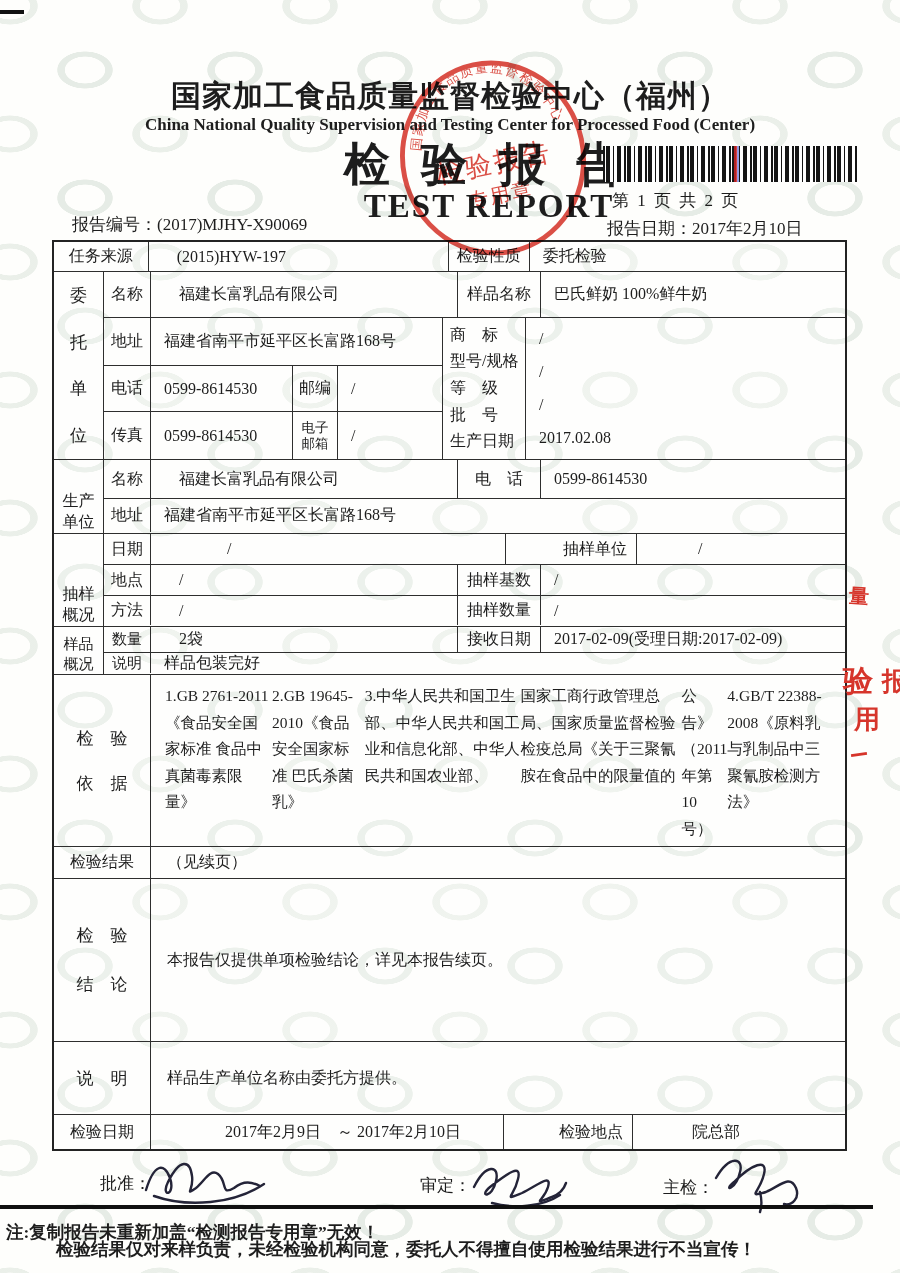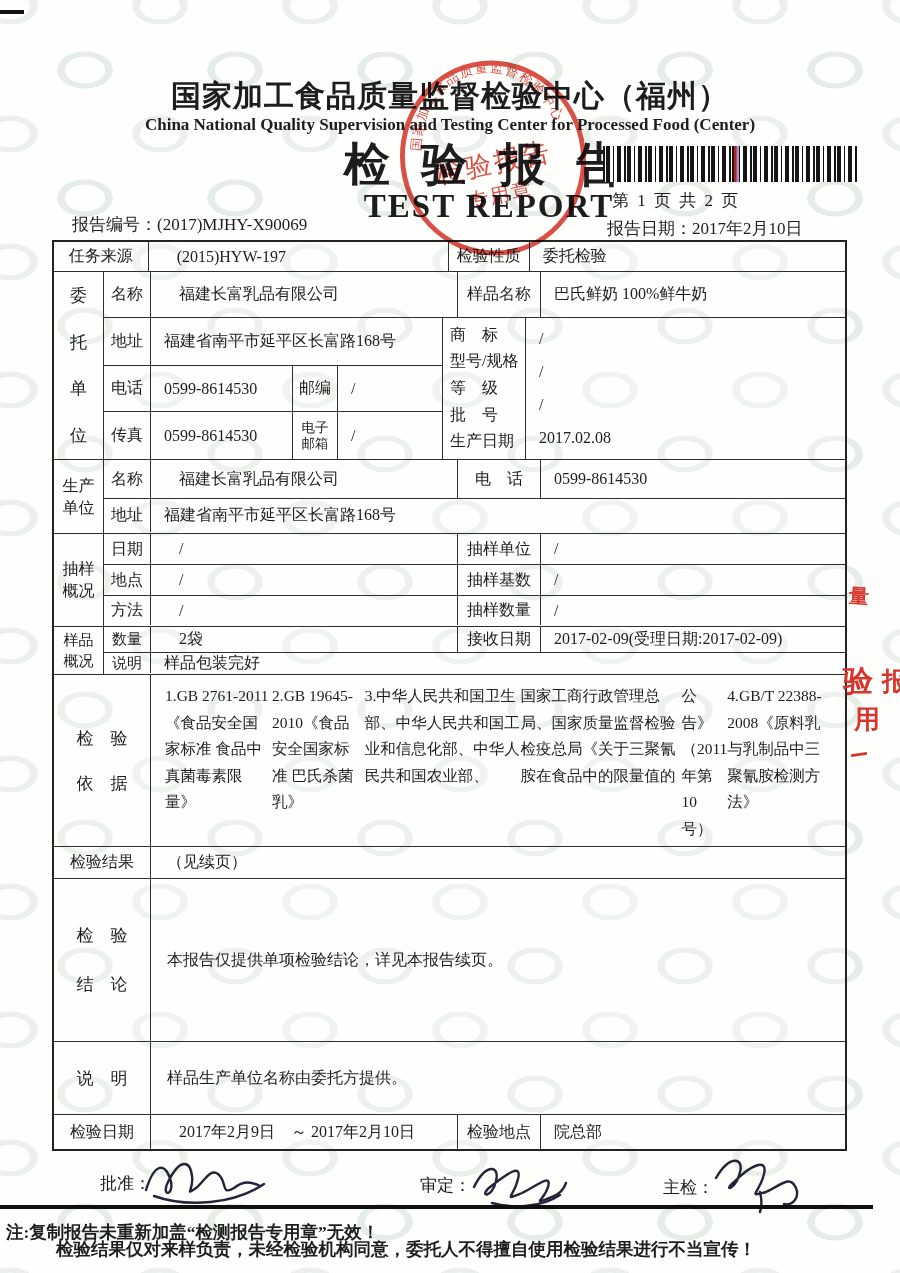--- a/index.html
+++ b/index.html
@@ -32,21 +32,21 @@
   
   .rtable{position:absolute;left:52px;top:240px;width:795px;border:2px solid #232323;z-index:2;box-sizing:border-box;background:rgba(255,255,255,.25);}
   .trow{display:flex;border-bottom:1.5px solid #2e2e2e;box-sizing:border-box;}
   .trow:last-child{border-bottom:none;}
   .c{border-right:1.5px solid #2e2e2e;box-sizing:border-box;display:flex;align-items:center;font-size:16px;overflow:hidden;}
   .noline{border-right:none;}
   .lc{justify-content:center;text-align:center;}
   .vc{padding-left:13px;}
   .block{display:flex;box-sizing:border-box;}
   .gcol{width:50px;border-right:1.5px solid #2e2e2e;display:flex;flex-direction:column;justify-content:space-around;align-items:center;font-size:17px;box-sizing:border-box;}
-  .gcol2{justify-content:center;line-height:1.35;font-size:16px;}
+  .gcol2{justify-content:flex-end;line-height:1.35;font-size:16px;}
   .bbody{flex:1;display:flex;flex-direction:column;box-sizing:border-box;}
   .subleft{width:339px;border-right:1.5px solid #2e2e2e;display:flex;flex-direction:column;box-sizing:border-box;}
   .subrow{display:flex;border-bottom:1.5px solid #2e2e2e;box-sizing:border-box;}
   .subrow:last-child{border-bottom:none;}
   .pairs{flex:1;display:flex;box-sizing:border-box;}
   .pairlab{width:83px;border-right:1.5px solid #2e2e2e;display:flex;flex-direction:column;justify-content:space-around;box-sizing:border-box;padding:4px 0 4px 7px;font-size:16px;}
   .pairval{flex:1;display:flex;flex-direction:column;justify-content:space-around;box-sizing:border-box;padding:4px 0 4px 13px;font-size:16px;}
   .w47{width:47px;}.w97{width:97px;}.w142{width:142px;}.w45{width:45px;}.w292{width:292px;margin-left:15px;}.w83{width:83px;}.w323{width:323px;}
   .small2{font-size:13.5px;line-height:1.15;text-align:center;padding:0 5px;justify-content:center;}
   .biglab{flex-direction:column;justify-content:center;gap:22px;font-size:17px;}
@@ -178,21 +178,21 @@
         </div>
       </div>
     </div>
 
     <div class="trow block" style="height:93px;">
       <div class="gcol gcol2">
         <span>抽样</span>
         <span>概况</span>
       </div>
       <div class="bbody">
-        <div class="subrow" style="height:31px;">
+        <div class="subrow" style="height:31px;gap:48px;">
           <div class="c lc w47">日期</div>
           <div class="c vc w292">/</div>
           <div class="c lc w83">抽样单位</div>
           <div class="c vc noline" style="flex:1;">/</div>
         </div>
         <div class="subrow" style="height:31px;">
           <div class="c lc w47">地点</div>
           <div class="c vc w292">/</div>
           <div class="c lc w83">抽样基数</div>
           <div class="c vc noline" style="flex:1;">/</div>
@@ -251,21 +251,21 @@
         <span>结　论</span>
       </div>
       <div class="c vc noline" style="flex:1;padding-left:16px;">本报告仅提供单项检验结论，详见本报告续页。</div>
     </div>
 
     <div class="trow" style="height:73px;">
       <div class="c lc w97" style="font-size:17px;">说　明</div>
       <div class="c vc noline" style="flex:1;padding-left:16px;">样品生产单位名称由委托方提供。</div>
     </div>
 
-    <div class="trow" style="height:34px;">
+    <div class="trow" style="height:34px;gap:46px;">
       <div class="c lc w97">检验日期</div>
       <div class="c vc w292">2017年2月9日　～ 2017年2月10日</div>
       <div class="c lc w83">检验地点</div>
       <div class="c vc noline" style="flex:1;">院总部</div>
     </div>
   </div>
 
   <div class="abs sig-label" style="left:100px;top:1172px;">批准：</div>
   <svg class="abs sig" style="left:138px;top:1152px;" width="135" height="58" viewBox="0 0 135 58">
     <path d="M8,38 C16,12 26,10 32,26 C38,44 22,46 30,30 C42,6 52,8 54,24 C56,38 46,44 58,36 C66,30 72,16 80,22 C90,30 82,44 96,36 C106,28 114,30 122,34"></path>

